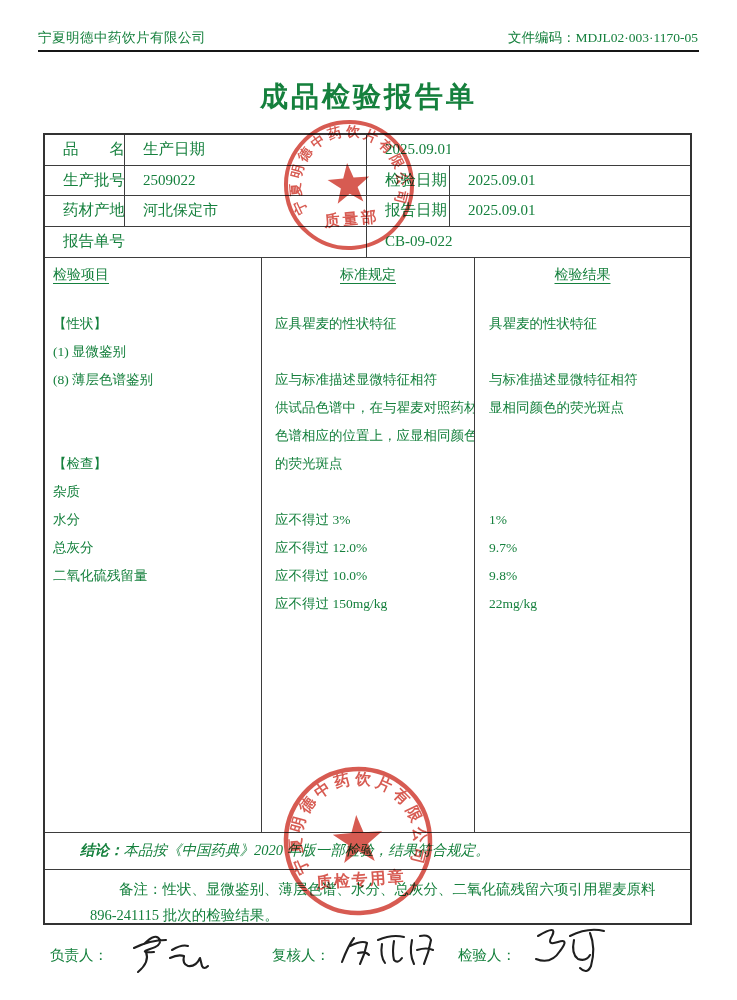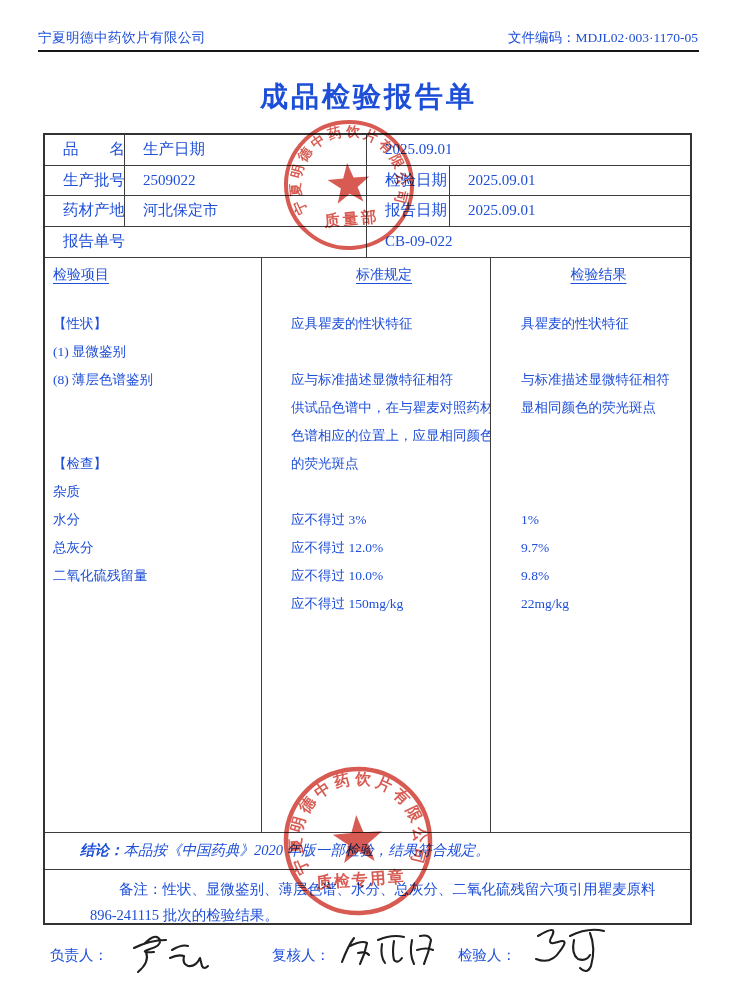--- a/index.html
+++ b/index.html
@@ -1,40 +1,40 @@
 <!DOCTYPE html>
 <html><head>
 <meta charset="utf-8">
 <style>
   html,body{margin:0;padding:0;background:#e8e8e8;}
   .page{
     position:relative;width:737px;height:1000px;background:#ffffff;
     margin:0 auto;overflow:hidden;
     font-family:"Liberation Serif","DejaVu Serif",serif;
-    color:#1d4ed8;
+    color:#15803d;
   }
   
   .hdr-left{position:absolute;left:38px;top:29px;font-size:13.5px;letter-spacing:.5px;}
   .hdr-right{position:absolute;right:39px;top:29px;font-size:13.5px;}
   .hdr-rule{position:absolute;left:38px;top:50px;width:661px;height:2px;background:#161616;}
   .title{position:absolute;left:0;top:78px;width:100%;margin:0;text-align:center;
          font-size:28px;font-weight:bold;letter-spacing:3px;}
   
   .tbl{position:absolute;left:43px;top:133px;width:649px;height:792px;
        border:2px solid #333;box-sizing:border-box;font-size:15px;}
   
   .irow{display:grid;grid-template-columns:80px 242px 83px 1fr;height:30.5px;
         border-bottom:1.5px solid #3d3d3d;box-sizing:border-box;}
   .irow.last{grid-template-columns:322px 1fr;height:31px;}
   .irow .cell{display:flex;align-items:center;padding-left:18px;box-sizing:border-box;
               border-right:1.5px solid #3d3d3d;overflow:hidden;white-space:nowrap;}
   .irow .cell:last-child{border-right:none;}
   .irow .lbl{font-size:15.5px;}
   
-  .insp{display:grid;grid-template-columns:217px 213px 1fr;height:574px;box-sizing:border-box;gap:16px;}
+  .insp{display:grid;grid-template-columns:217px 213px 1fr;height:574px;box-sizing:border-box;}
   .icol{position:relative;border-right:1.5px solid #3d3d3d;box-sizing:border-box;overflow:hidden;}
   .icol.c3{border-right:none;}
   .ihdr{position:absolute;top:8px;left:0;width:100%;font-size:14px;
         text-decoration:underline;text-underline-offset:4px;}
   .c1 .ihdr{text-align:left;padding-left:8px;box-sizing:border-box;}
   .c2 .ihdr,.c3 .ihdr{text-align:center;}
   .irows{position:absolute;top:52px;left:0;width:100%;}
   .iline{height:28px;line-height:28px;font-size:13.5px;white-space:nowrap;overflow:hidden;}
   .c1 .iline{padding-left:8px;}
   .c2 .iline{padding-left:13px;}

